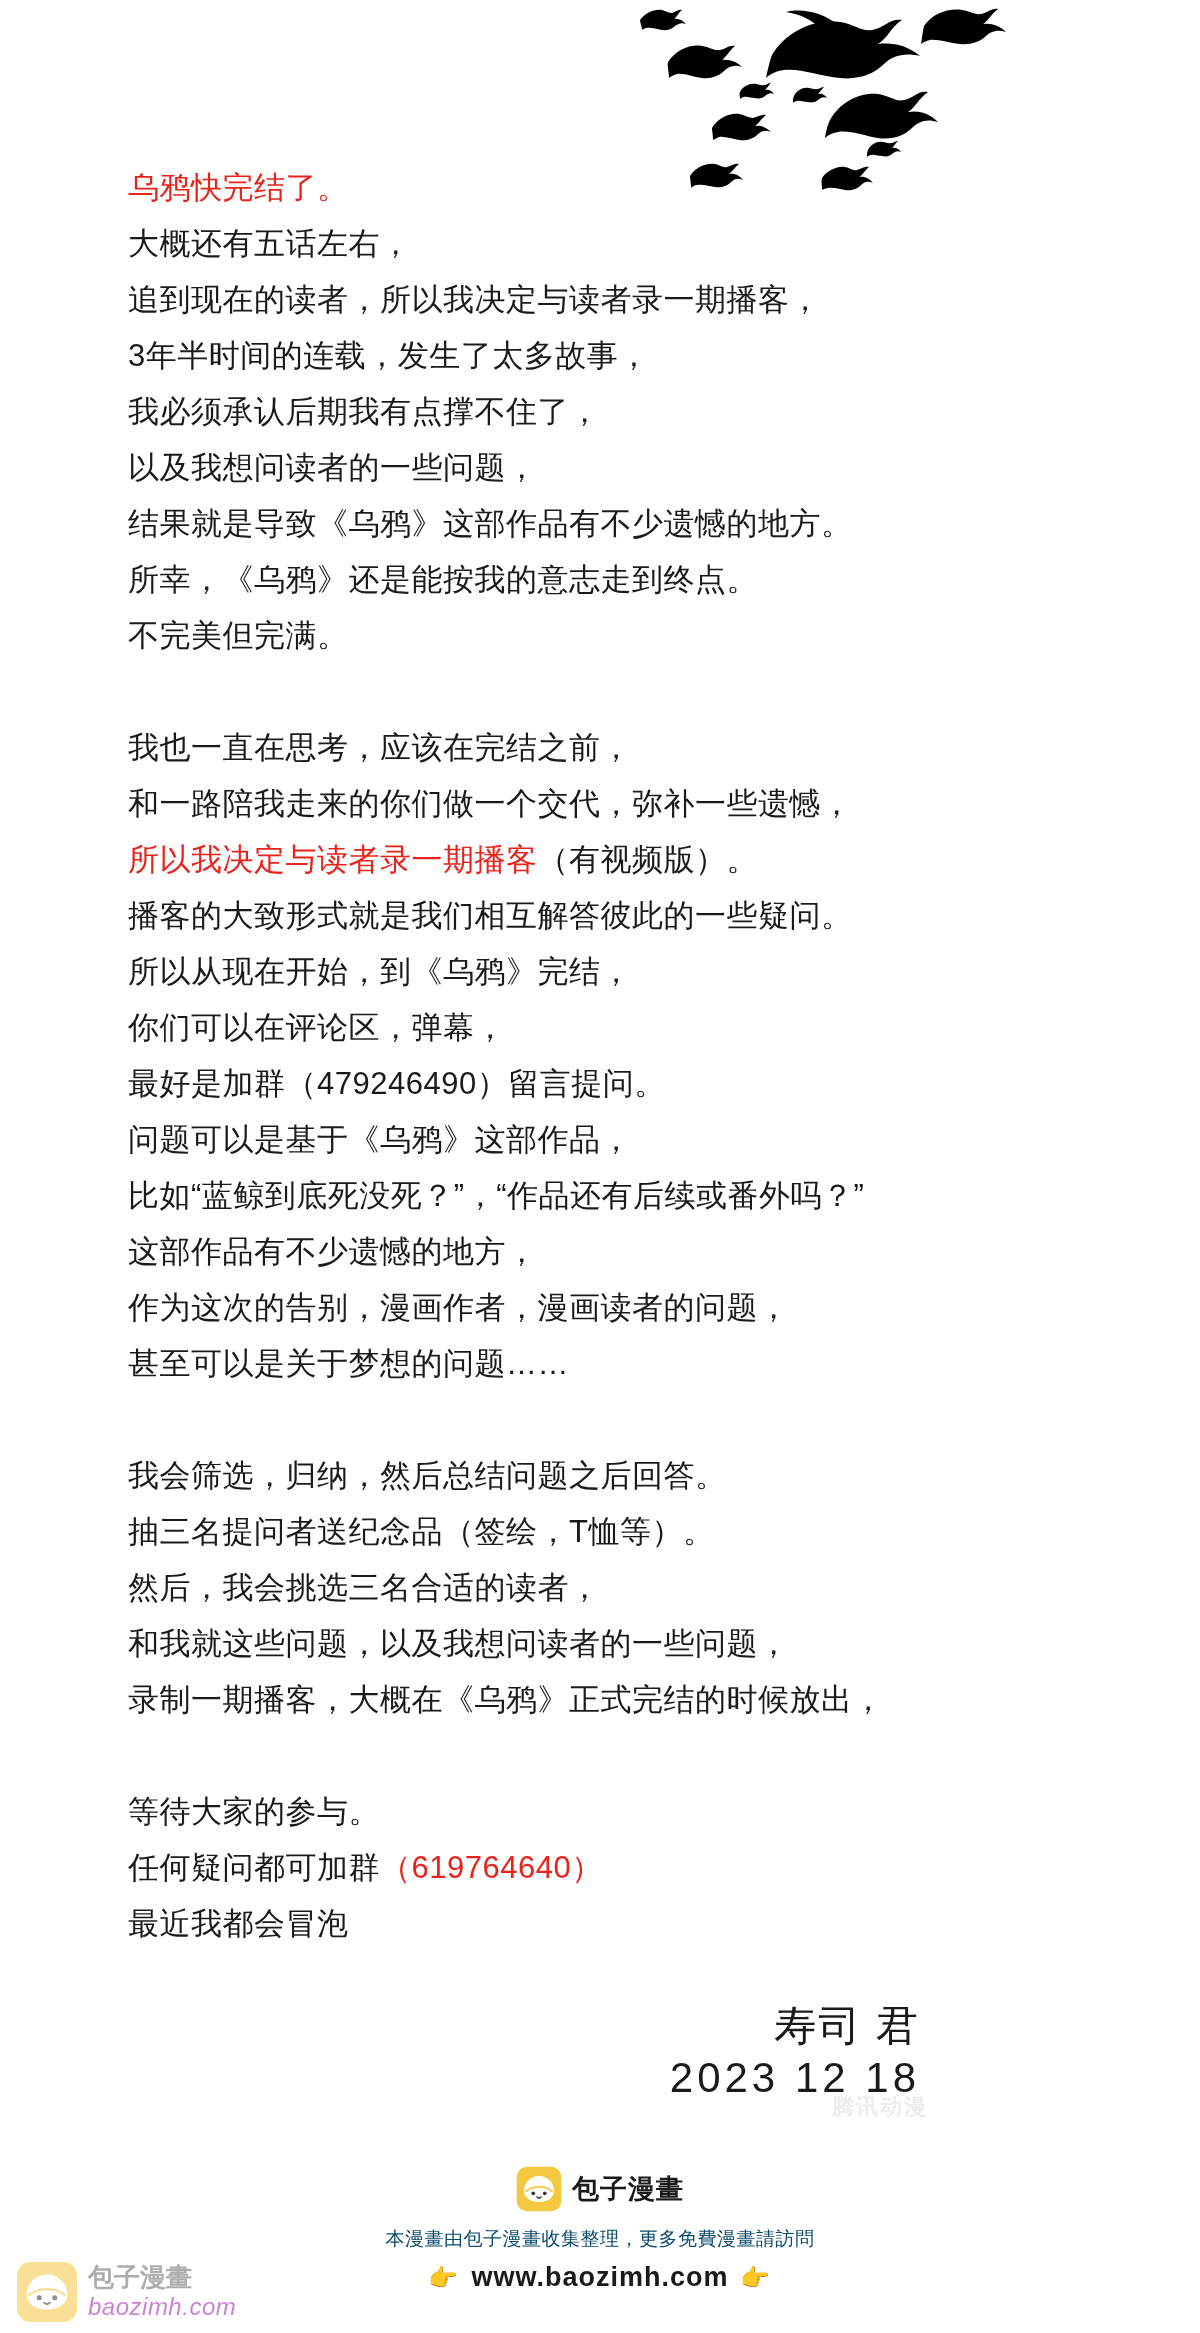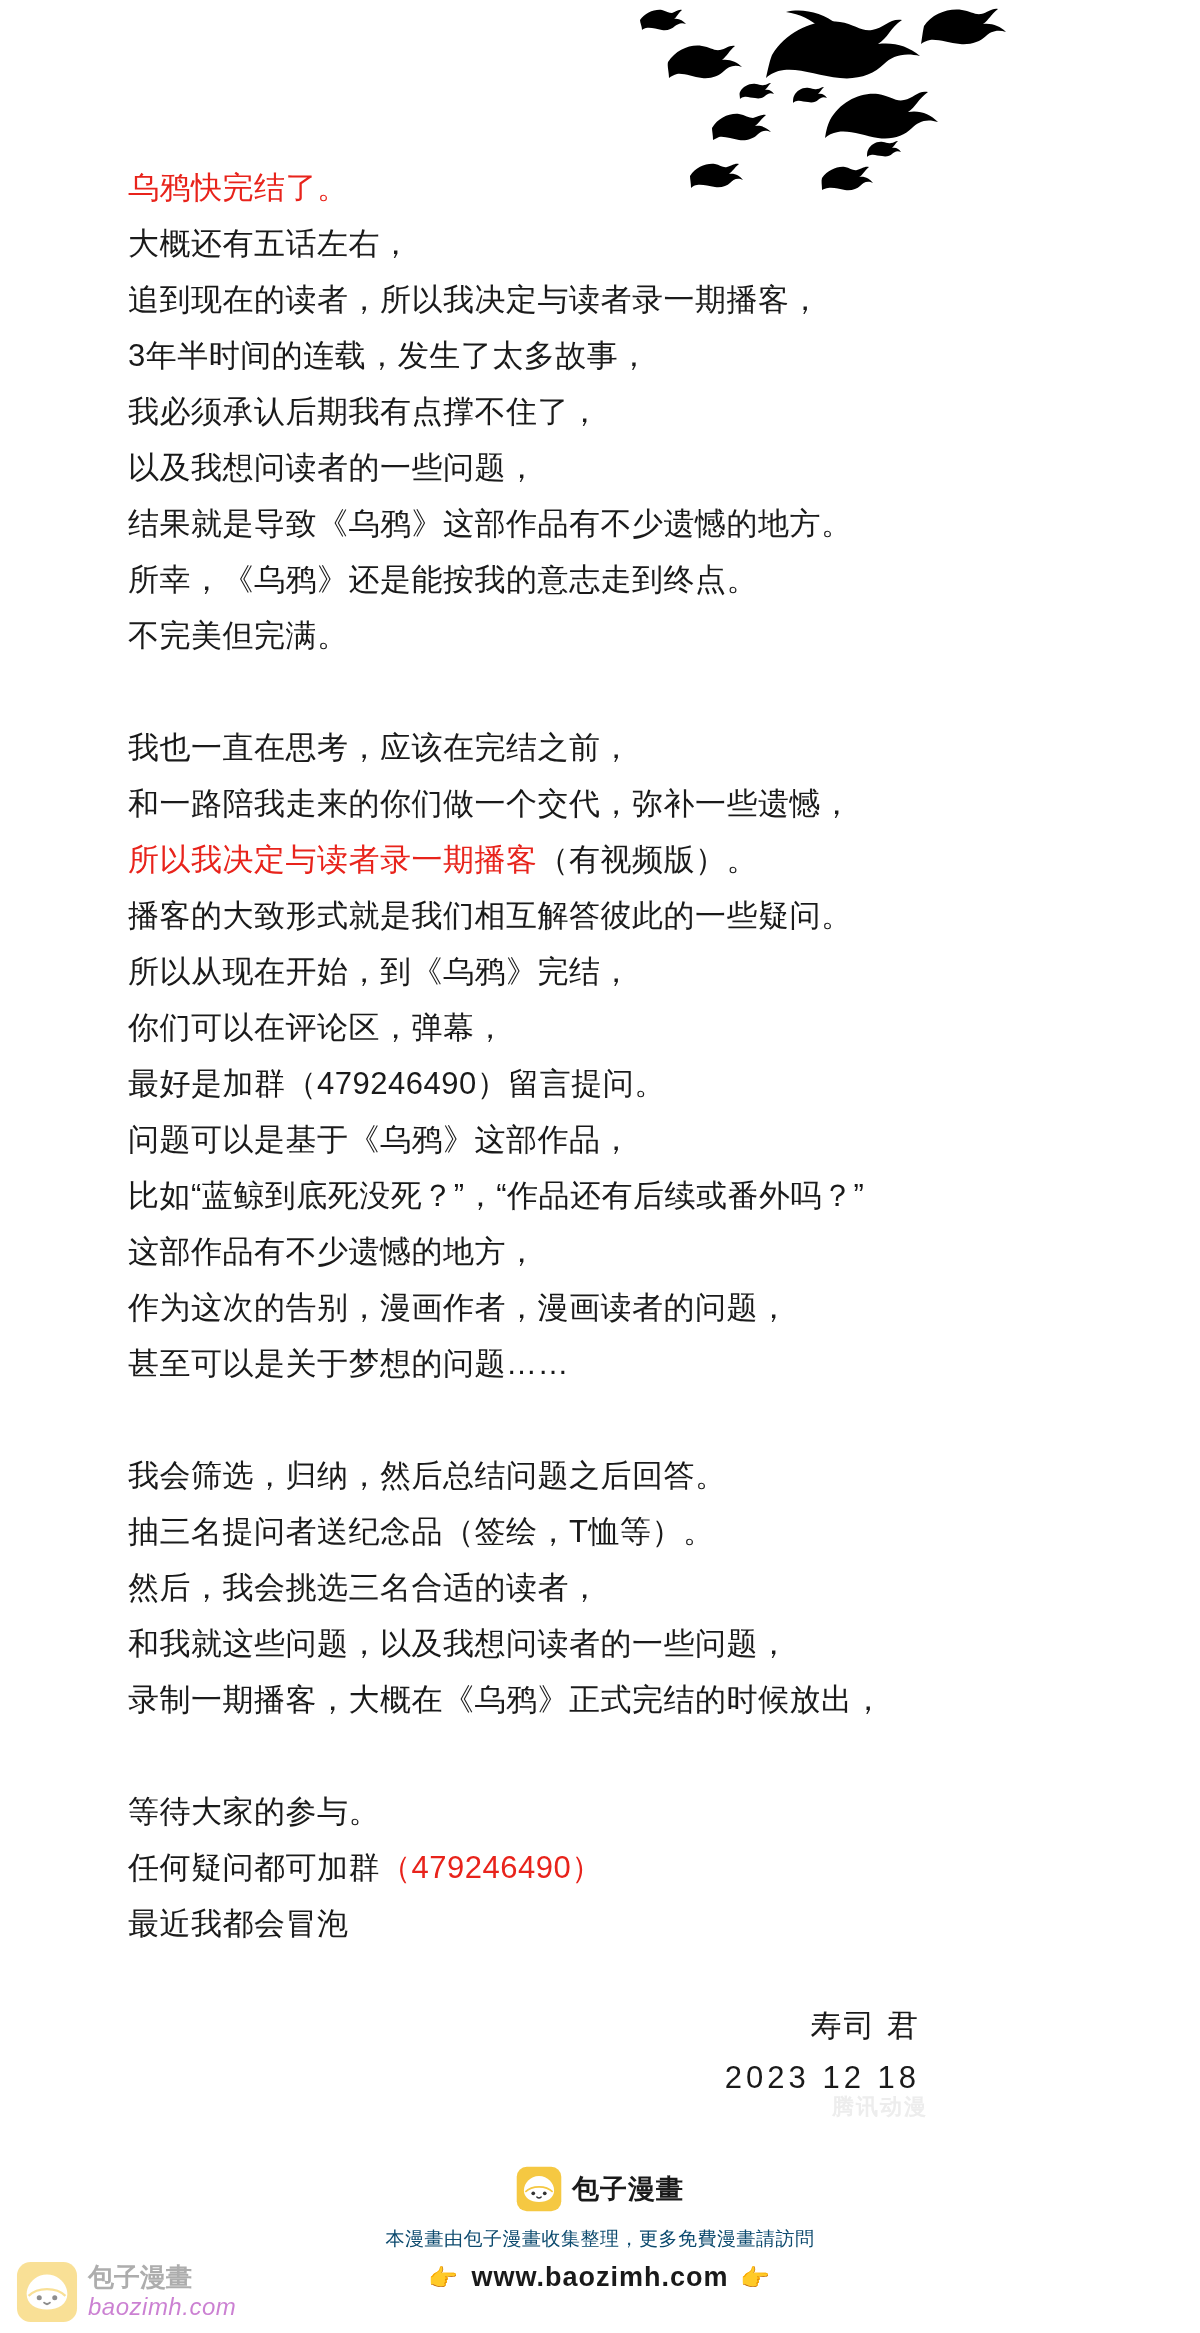--- a/index.html
+++ b/index.html
@@ -56,21 +56,21 @@
   .line {
     display: block;
   }
 
   
   .signature {
     position: absolute;
     right: 112px;
     top: 2000px;
     text-align: right;
-    font-size: 31px;
+    font-size: 42px;
     line-height: 52px;
     color: #1a1a1a;
     letter-spacing: 2px;
   }
   .sig-date {
     letter-spacing: 4px;
   }
 
   
   .watermark-tencent {
@@ -221,21 +221,21 @@
     <p class="line">作为这次的告别，漫画作者，漫画读者的问题，</p>
     <p class="line">甚至可以是关于梦想的问题……</p>
     <div class="blank-line"></div>
     <p class="line">我会筛选，归纳，然后总结问题之后回答。</p>
     <p class="line">抽三名提问者送纪念品（签绘，T恤等）。</p>
     <p class="line">然后，我会挑选三名合适的读者，</p>
     <p class="line">和我就这些问题，以及我想问读者的一些问题，</p>
     <p class="line">录制一期播客，大概在《乌鸦》正式完结的时候放出，</p>
     <div class="blank-line"></div>
     <p class="line">等待大家的参与。</p>
-    <p class="line"><span>任何疑问都可加群</span><span class="red">（479246490）</span></p>
+    <p class="line"><span>任何疑问都可加群</span><span class="red">（619764640）</span></p>
     <p class="line">最近我都会冒泡</p>
   </div>
 
   <div class="signature">
     <div>寿司 君</div>
     <div class="sig-date">2023  12  18</div>
   </div>
 
   <div class="watermark-tencent">腾讯动漫</div>
 

